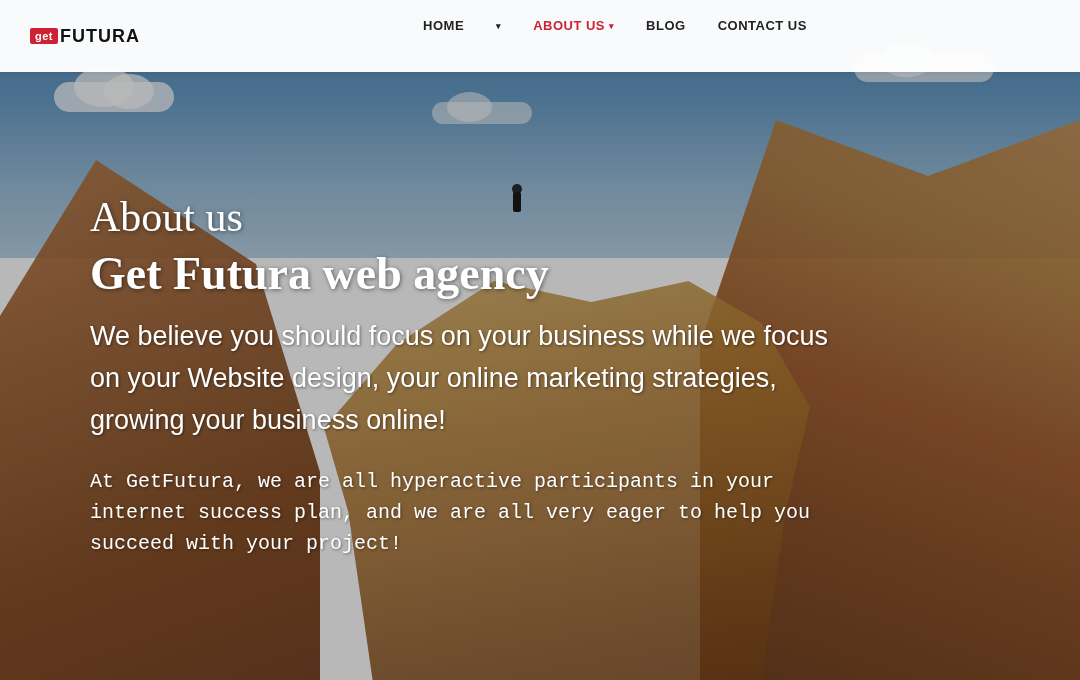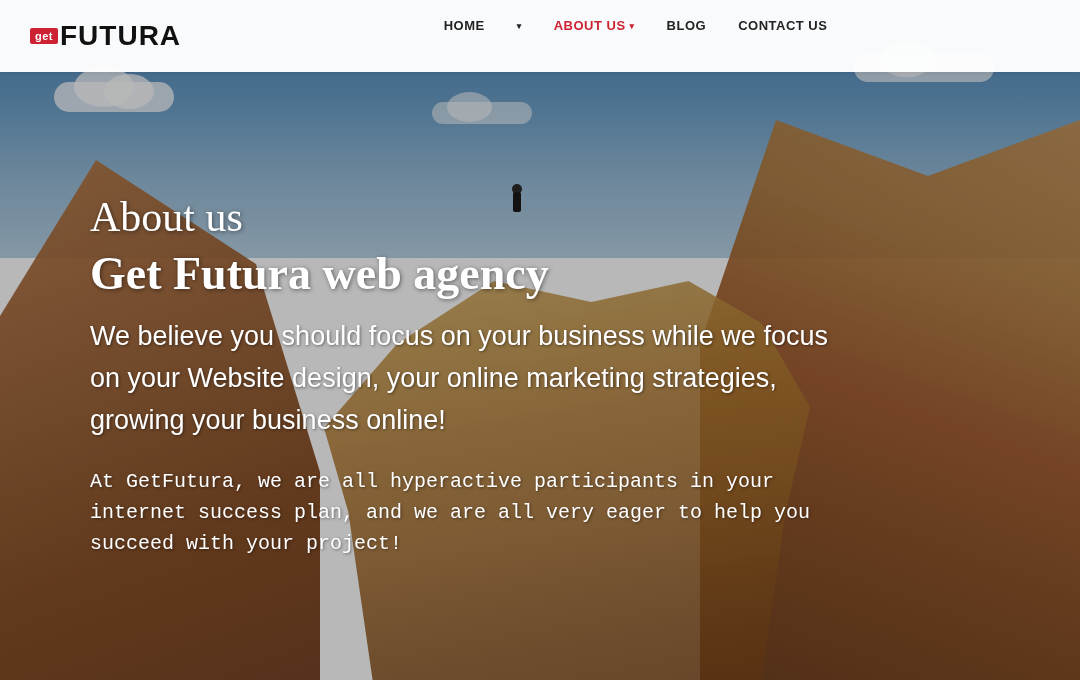--- a/index.html
+++ b/index.html
@@ -44,21 +44,21 @@
       font-size: 11px;
       font-weight: 700;
       padding: 2px 5px;
       border-radius: 2px;
       margin-right: 2px;
       letter-spacing: 0.5px;
       font-family: Arial, sans-serif;
     }
 
     .logo-futura {
-      font-size: 28px;
+      font-size: 18px;
       font-weight: 900;
       color: #111;
       letter-spacing: 1px;
       font-family: Arial, sans-serif;
     }
 
     nav {
       display: flex;
       align-items: center;
       gap: 0;

